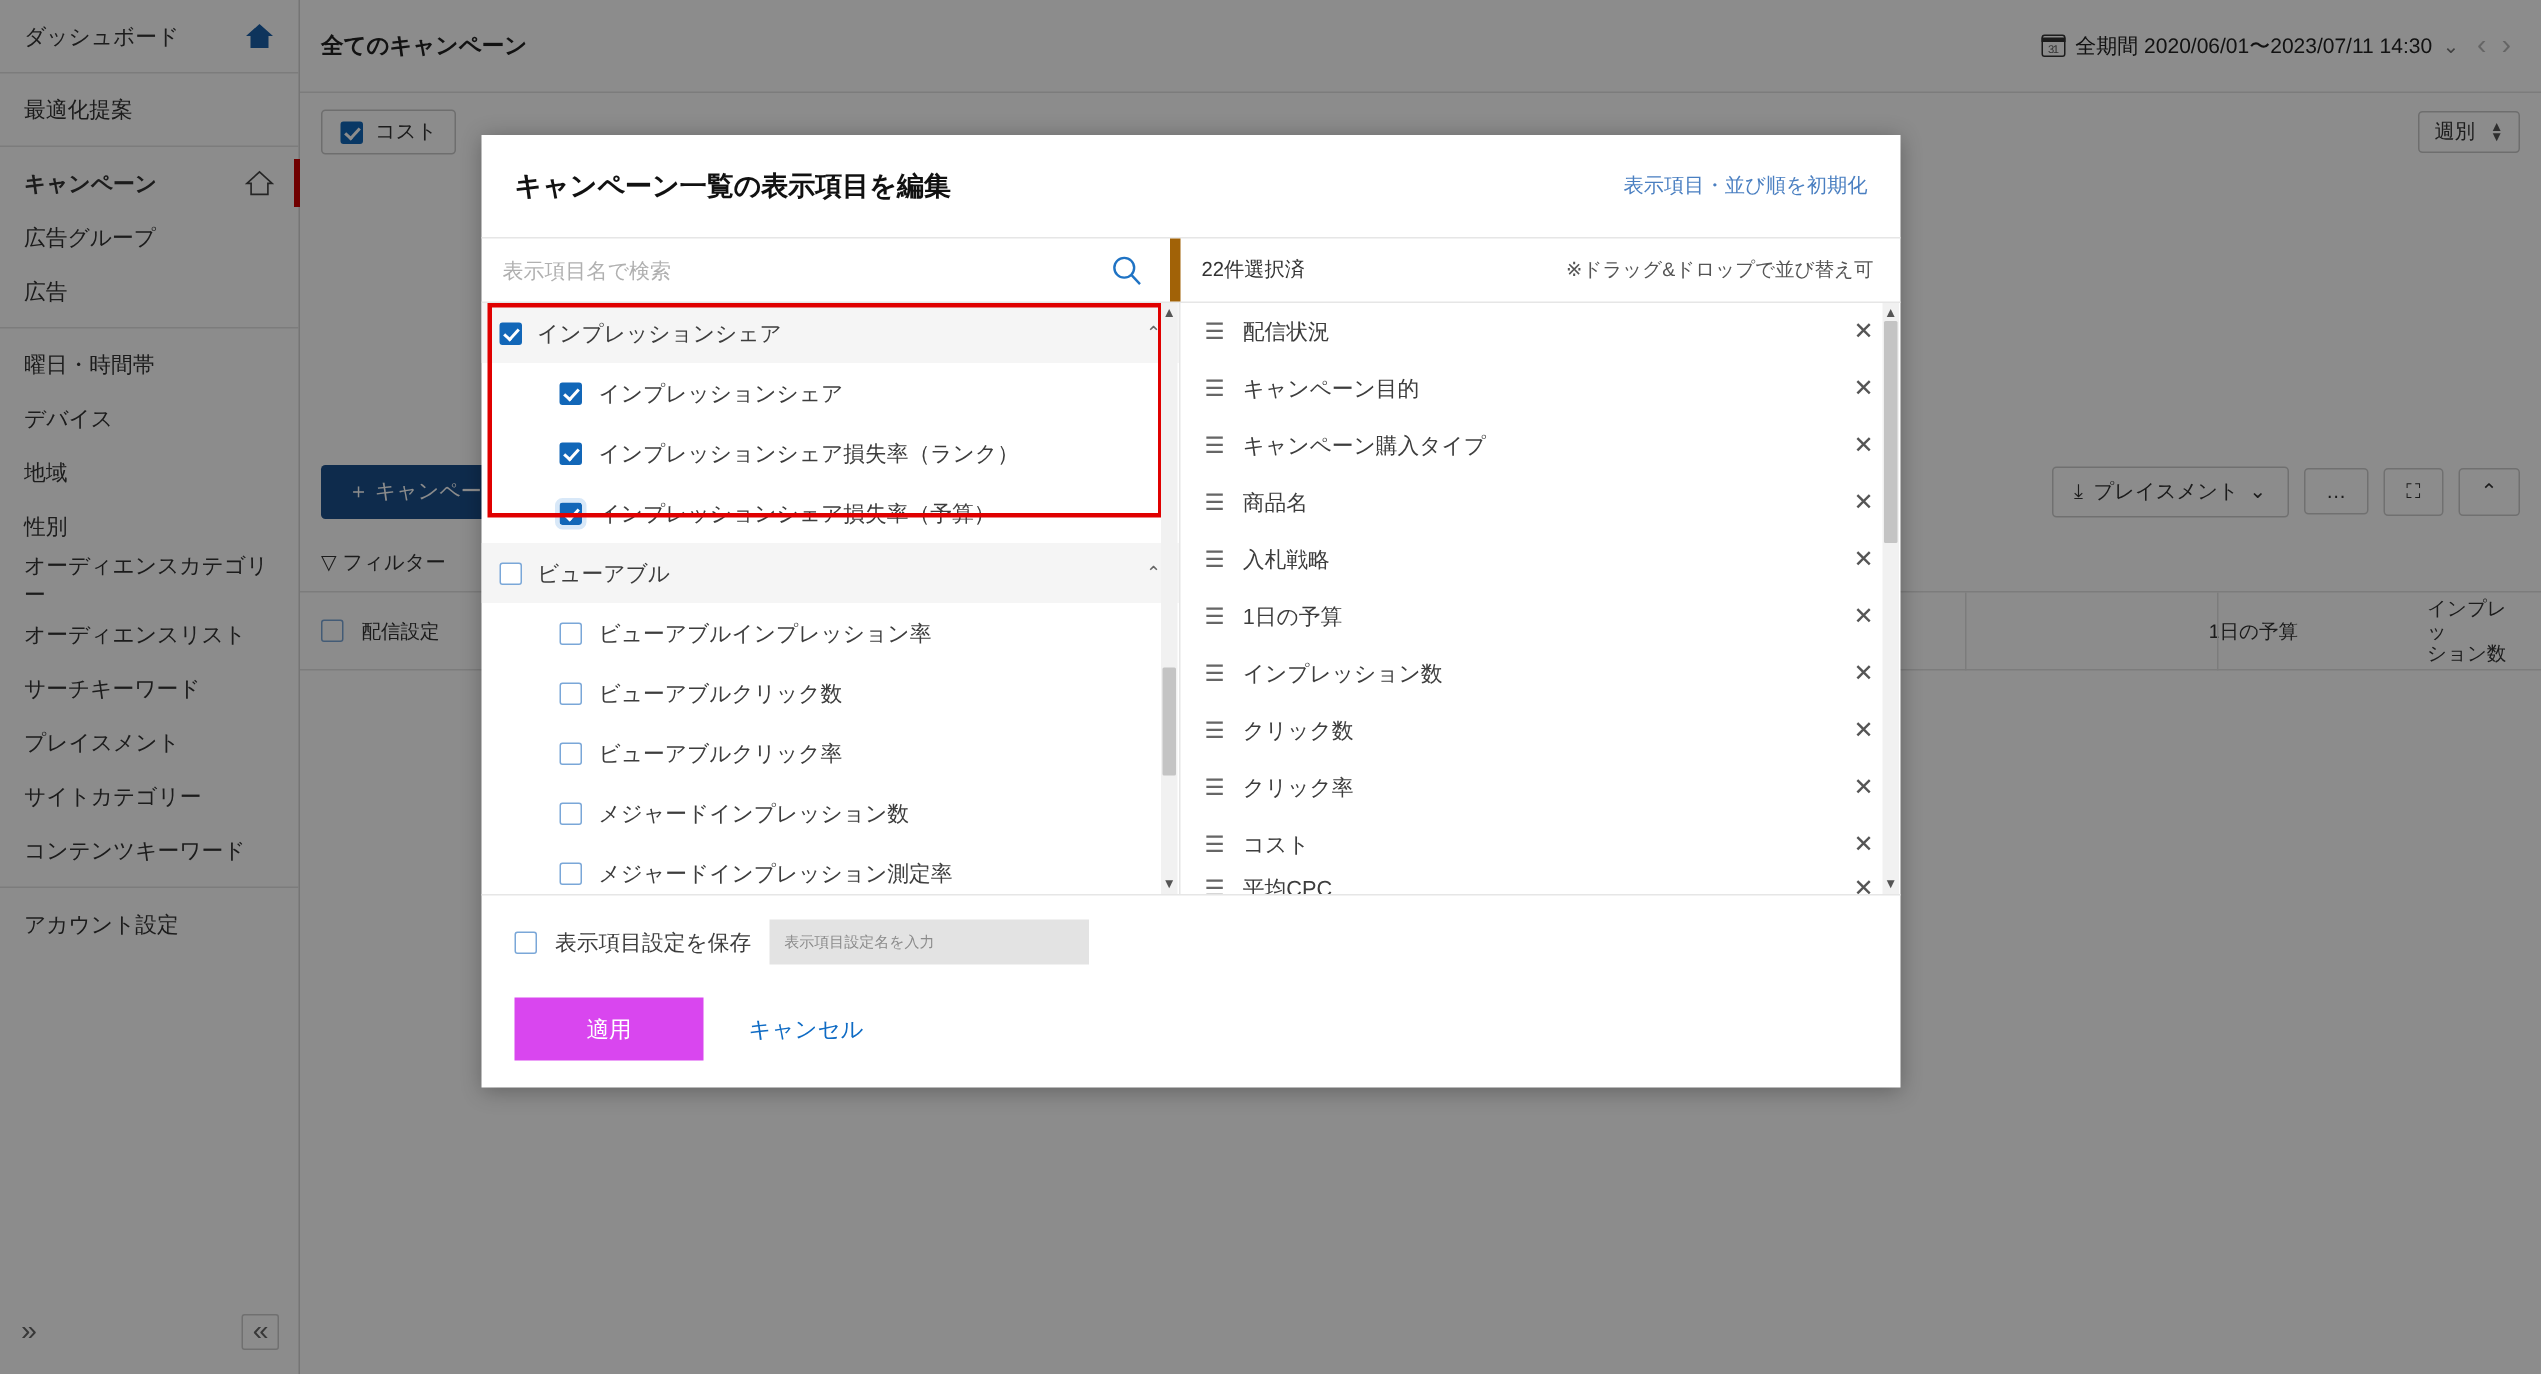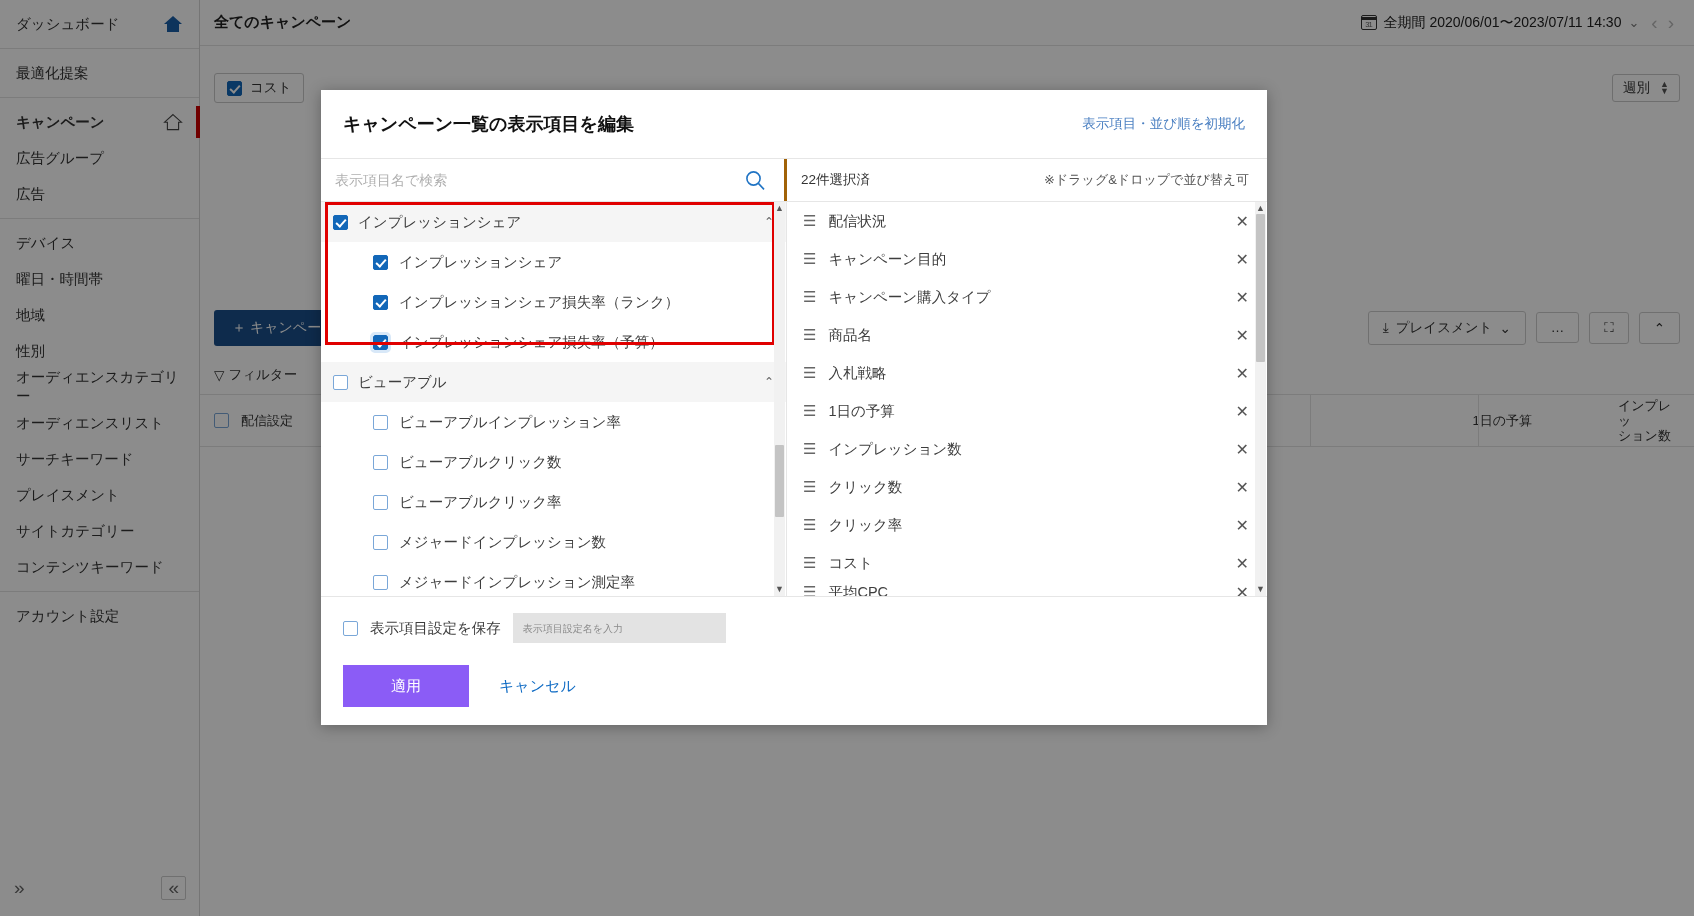--- a/index.html
+++ b/index.html
@@ -33,21 +33,21 @@
   .home-filled { width: 20px; height: 18px; position: relative; }
   .home-filled svg, .home-outline svg { display: block; }
 
   .sb-bottom {
     position: absolute; left: 0; bottom: 0; width: 200px; height: 56px;
     display: flex; align-items: center; justify-content: space-between;
     padding: 0 14px; box-sizing: border-box; color: #666; font-size: 19px;
   }
 
   .topbar {
-    position: absolute; left: 200px; top: 0; right: 0; height: 46px;
+    position: absolute; left: 200px; top: 0; right: 0; height: 62px;
     background: #fff; border-bottom: 1px solid #e2e2e2; box-sizing: border-box;
     display: flex; align-items: center; padding: 0 14px;
   }
   .topbar .title { font-size: 15px; font-weight: bold; color: #222; }
   .topbar .spacer { flex: 1; }
   .date-range {
     display: flex; align-items: center; gap: 7px; font-size: 14px; color: #222;
   }
   .cal-icon {
     width: 16px; height: 15px; border: 1.6px solid #333; border-radius: 2px;
@@ -132,21 +132,21 @@
   .modal-title { font-size: 18px; font-weight: bold; color: #111; }
   .reset-link { margin-left: auto; color: #4a7fc1; font-size: 13.5px; cursor: pointer; }
 
   .modal-subhead {
     height: 44px; display: flex; align-items: center;
     border-top: 1px solid #e6e6e6; border-bottom: 1px solid #e6e6e6;
     box-sizing: border-box;
   }
   .search-wrap {
     width: 466px; display: flex; align-items: center; padding: 0 18px 0 12px;
-    box-sizing: border-box; height: 100%; border-right: 3px solid #a16207;
+    box-sizing: border-box; height: 100%; border-right: 7px solid #a16207;
   }
   .search-input {
     border: none; outline: none; flex: 1; font-size: 14px; color: #333;
     font-family: inherit; background: transparent;
   }
   .search-input::placeholder { color: #b0b0b0; }
   .mag { width: 22px; height: 22px; flex: none; }
   .selected-count {
     padding-left: 14px; font-size: 13.5px; color: #333;
   }
@@ -201,21 +201,21 @@
   .save-row { display: flex; align-items: center; gap: 12px; }
   .save-label { font-size: 14.5px; color: #3d3d3d; }
   .save-name {
     width: 213px; height: 30px; background: #e3e3e3; border: none; outline: none;
     font-size: 10px; color: #333; padding: 0 10px; box-sizing: border-box;
     font-family: inherit;
   }
   .save-name::placeholder { color: #8b8b8b; }
   .btn-row { display: flex; align-items: center; gap: 14px; margin-top: 22px; }
   .apply-btn {
-    width: 126px; height: 42px; background: #8b5cf6; color: #fff; border: none;
+    width: 126px; height: 42px; background: #d946ef; color: #fff; border: none;
     font-size: 15px; font-family: inherit; cursor: pointer;
   }
   .cancel-btn {
     background: none; border: none; color: #0f6bc4; font-size: 15px;
     font-family: inherit; padding: 8px 16px; cursor: pointer;
   }
 </style>
 </head>
 <body>
 
@@ -253,24 +253,24 @@
         <div class="sb-item">
           <span>広告グループ</span>
         </div>
         <div class="sb-item">
           <span>広告</span>
         </div>
       </div>
 
       <div class="sb-sec">
         <div class="sb-item">
+            <span>曜日・時間帯</span>
+          </div>
+        <div class="sb-item">
             <span>デバイス</span>
-          </div>
-        <div class="sb-item">
-            <span>曜日・時間帯</span>
           </div>
         <div class="sb-item">
             <span>地域</span>
           </div>
         <div class="sb-item">
             <span>性別</span>
           </div>
         <div class="sb-item">
             <span>オーディエンスカテゴリー</span>
           </div>

